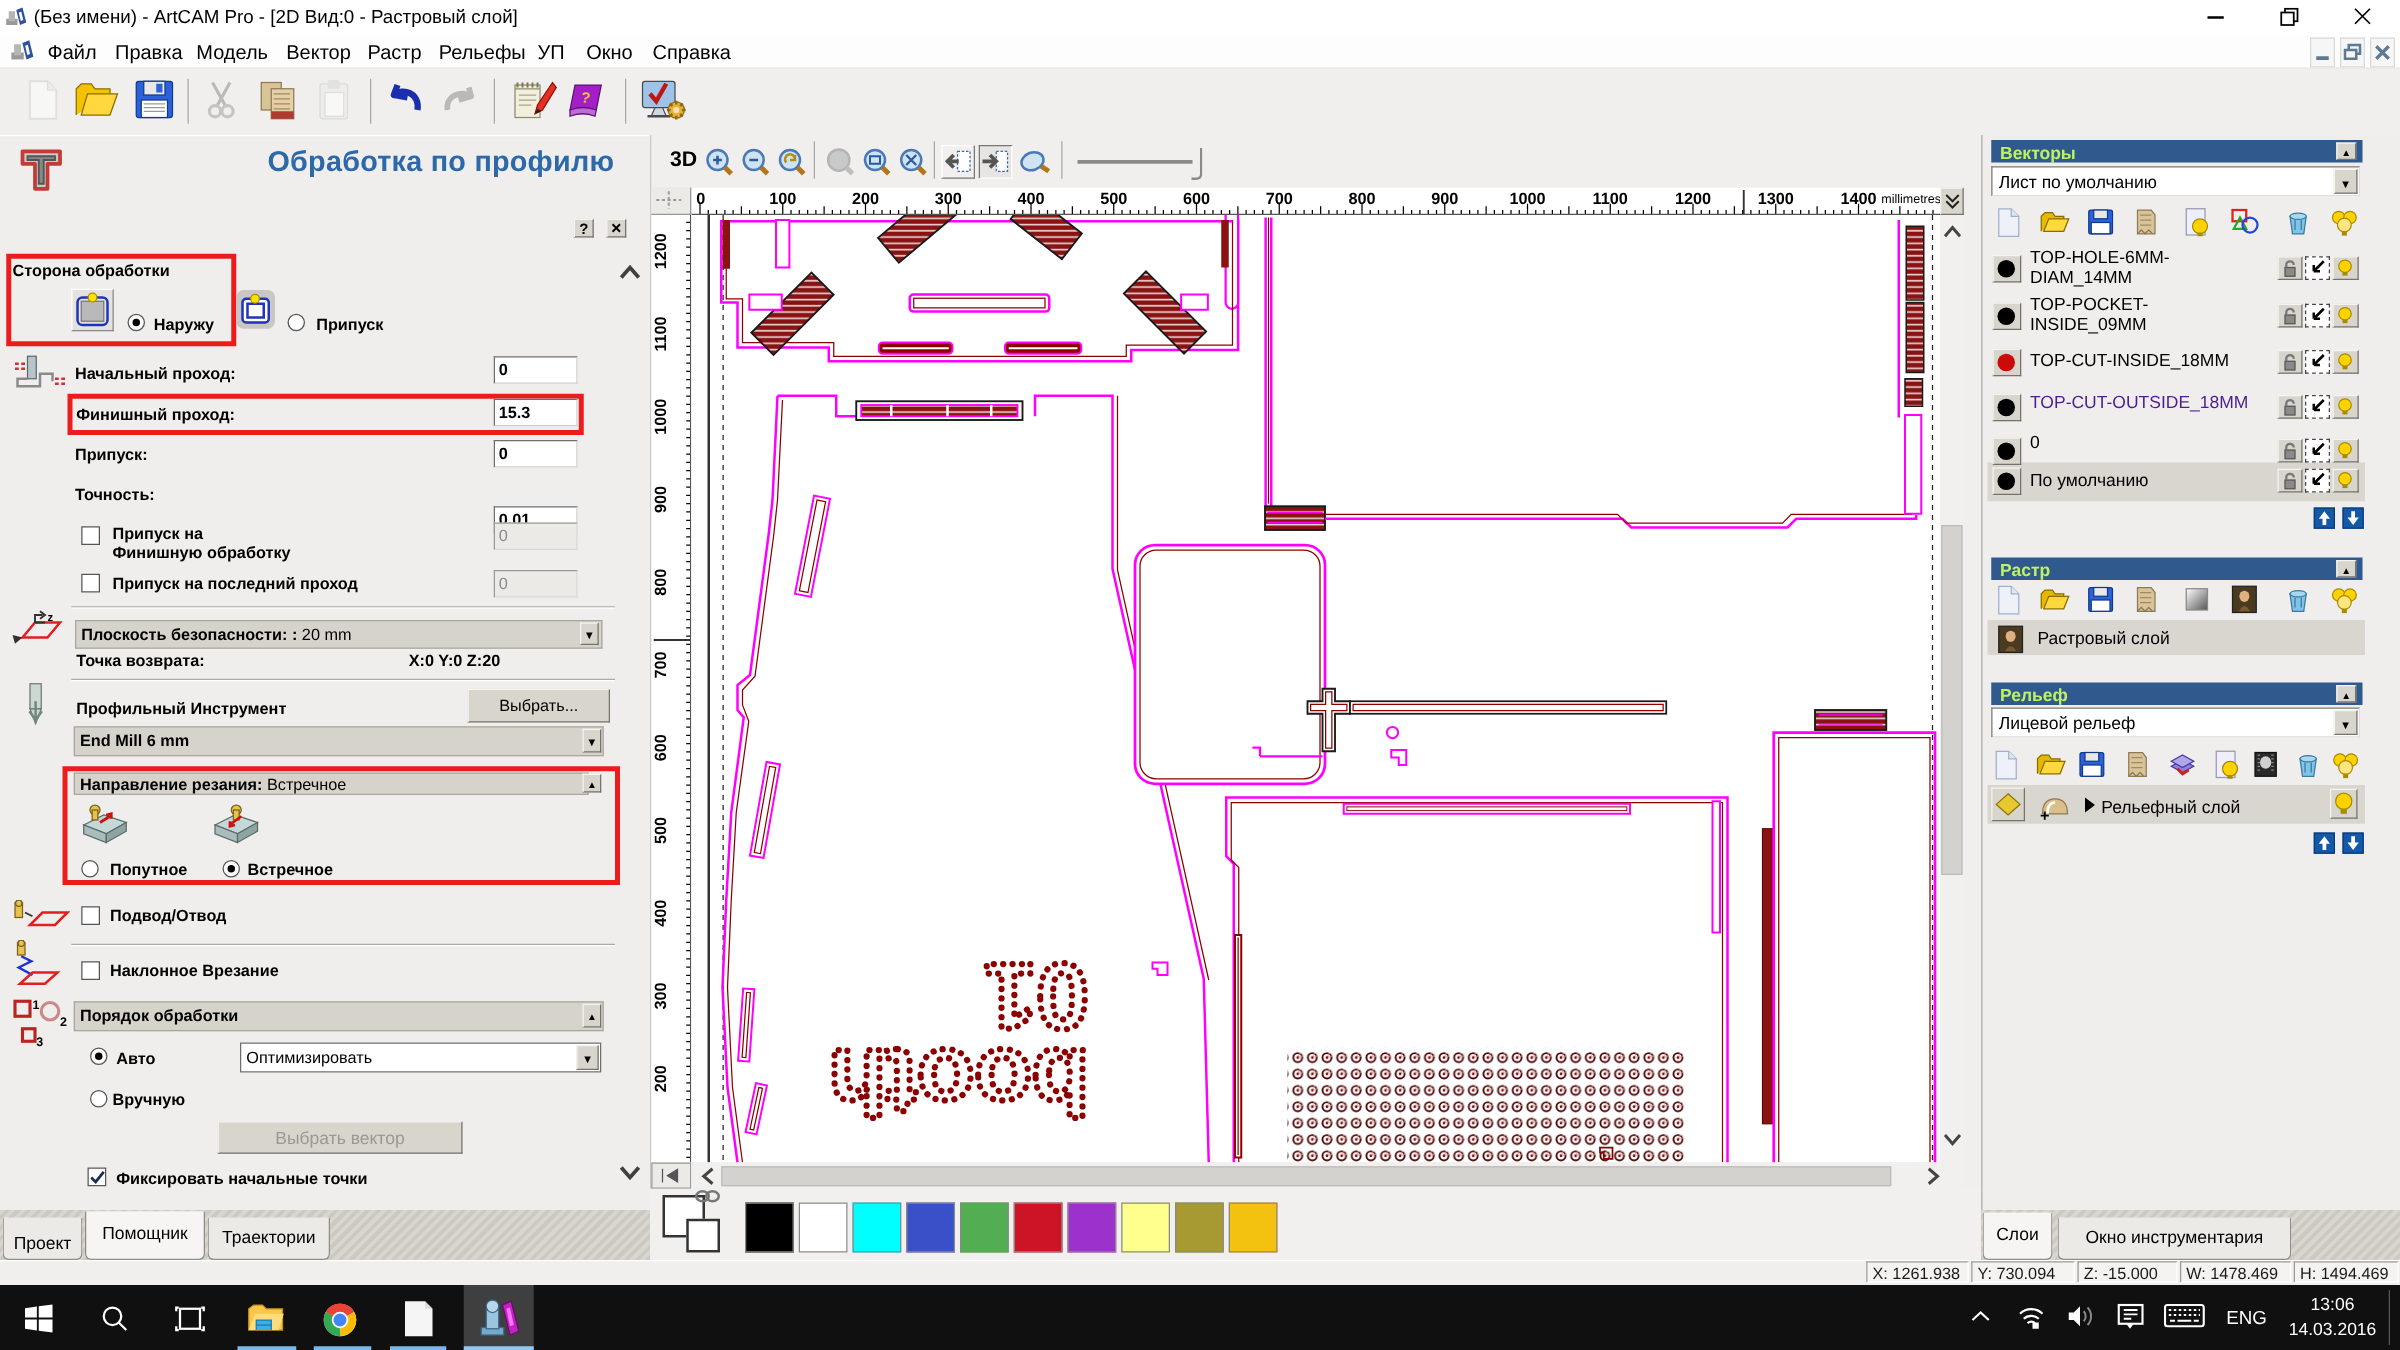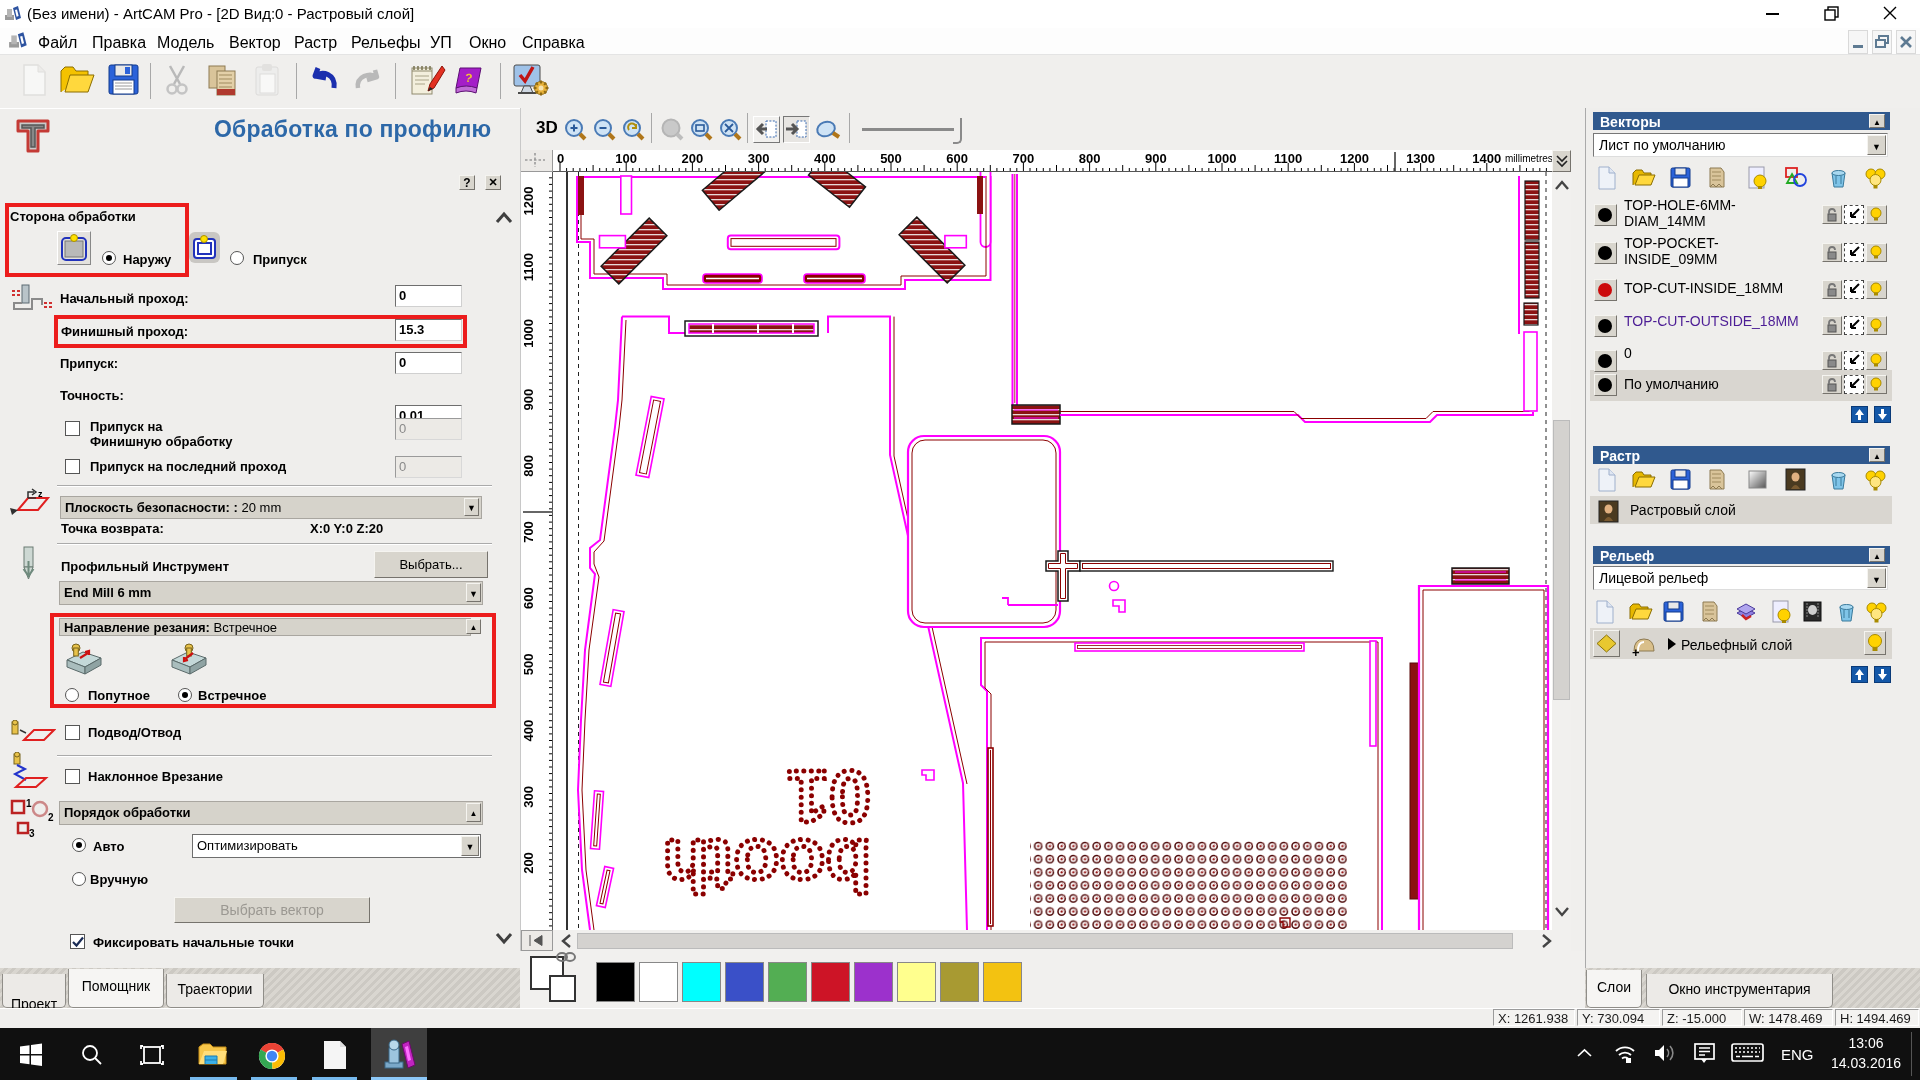--- a/index.html
+++ b/index.html
@@ -8,21 +8,21 @@
 #titlebar{left:0;top:0;width:1920px;height:28px;background:#fff;}
 #titletext{left:27px;top:5px;font-size:15px;color:#000}
 
 #menubar{left:0;top:28px;width:1920px;height:27px;background:#fdfdfd;border-bottom:1px solid #e4e4e4;font-size:14px;color:#111}
 .mi{position:absolute;top:34px}
 
 #toolbar{left:0;top:55px;width:1920px;height:53px;background:#f0efed;}
 .tsep{position:absolute;top:8px;width:1px;height:36px;background:#a8a8a8}
 
 #leftpanel{left:0;top:108px;width:520px;height:900px;background:#efeeec;border-top:1px solid #fff}
-.bluebar{position:absolute;background:#30598e;color:#ffffff;font-weight:bold;font-size:13px}
+.bluebar{position:absolute;background:#30598e;color:#bef264;font-weight:bold;font-size:13px}
 .sbtn{position:absolute;background:#d8d5cd;border:1px solid;border-color:#f5f4f0 #76736d #76736d #f5f4f0;color:#000;text-align:center}
 .lbl{position:absolute;font-size:13px;font-weight:bold;color:#000}
 .lblr{position:absolute;font-size:13px;color:#000}
 .inp{position:absolute;width:67px;height:22px;background:#fff;border:1px solid #6e6e6e;border-bottom-color:#d0d0d0;border-right-color:#d0d0d0;font-size:13px;font-weight:bold;padding:2px 0 0 3px}
 .inpd{position:absolute;width:67px;height:22px;background:#eceae6;border:1px solid #9a9a9a;border-bottom-color:#d8d8d8;border-right-color:#d8d8d8;font-size:13px;color:#8a8a8a;padding:2px 0 0 3px}
 .cb{position:absolute;width:15px;height:15px;background:#fff;border:1px solid #555}
 .radio{position:absolute;width:14px;height:14px;background:#fff;border:1px solid #555;border-radius:50%}
 .radio.sel::after{content:"";position:absolute;left:3px;top:3px;width:6px;height:6px;border-radius:50%;background:#000}
 .graybar{position:absolute;background:#d6d3cb;border:1px solid #a9a6a0;font-size:13px;color:#000;padding-top:3px}
 .redbox{position:absolute;border:4px solid #ec1c1c}
@@ -202,21 +202,21 @@
 <div class="sep" style="left:57px;top:485px;width:435px"></div>
 <svg class="abs" style="left:8px;top:488px" width="46" height="34">
       <path d="M10 22 L20 10 H40 L30 22 Z" fill="none" stroke="#e02020" stroke-width="2"></path>
       <path d="M20 10 l8 0 m-8 0 l0 -6 l6 0 m-2 -3 l4 3 l-4 3" fill="none" stroke="#303030" stroke-width="1.5"></path>
       <path d="M2 20 l8 2 l-6 5 z" fill="#303030"></path>
       <text x="30" y="9" font-size="9" font-weight="bold">z</text>
     </svg>
 <div class="graybar" style="left:60px;top:496px;width:422px;height:23px;padding-left:4px"><b>Плоскость безопасности: :</b> 20 mm</div>
 <div class="sbtn" style="left:464px;top:498px;width:15px;height:18px;font-size:9px;padding-top:4px">▼</div>
 <div class="lbl" style="left:61px;top:521px">Точка возврата:</div>
-<div class="lblr" style="left:310px;top:521px;font-weight:bold">X:0 Y:0 Z:20</div>
+<div class="lblr" style="left:327px;top:521px;font-weight:bold">X:0 Y:0 Z:20</div>
 <div class="sep" style="left:57px;top:543px;width:435px"></div>
 <svg class="abs" style="left:12px;top:545px" width="36" height="40">
       <rect x="12" y="2" width="9" height="20" fill="#cdd8d3" stroke="#6a7a72"></rect>
       <path d="M12 22 h9 l-4.5 12 z" fill="#cdd8d3" stroke="#6a7a72"></path>
       <path d="M16.5 16 v14 m-5 -6 l5 7 l5 -7" fill="none" stroke="#6f8a7d" stroke-width="2"></path>
     </svg>
 <div class="lbl" style="left:61px;top:559px">Профильный Инструмент</div>
 <div class="sbtn" style="left:374px;top:551px;width:114px;height:27px;font-size:13px;padding-top:5px">Выбрать...</div>
 <div class="graybar" style="left:59px;top:581px;width:424px;height:24px;padding-left:4px;font-weight:bold">End Mill 6 mm</div>
 <div class="sbtn" style="left:466px;top:583px;width:15px;height:19px;font-size:9px;padding-top:5px">▼</div>
@@ -275,21 +275,21 @@
 <div class="abs" style="left:192px;top:834px;width:289px;height:24px;background:#fff;border:1px solid #6e6e6e;font-size:13px;padding:3px 0 0 4px">Оптимизировать</div>
 <div class="sbtn" style="left:461px;top:836px;width:18px;height:20px;font-size:9px;padding-top:5px">▼</div>
 <div class="radio" style="left:72px;top:872px"></div>
 <div class="lbl" style="left:90px;top:872px">Вручную</div>
 <div class="sbtn" style="left:174px;top:897px;width:196px;height:26px;color:#9b9892;font-size:14px;padding-top:4px">Выбрать вектор</div>
 <div class="cb" style="left:70px;top:934px"><svg width="14" height="14">
         <path d="M2 7 L5.5 10.5 L12 2.5" fill="none" stroke="#1a2c56" stroke-width="2.2"></path>
       </svg></div>
 <div class="lbl" style="left:93px;top:935px">Фиксировать начальные точки</div>
 <div class="abs" style="left:0px;top:968px;width:520px;height:40px;background:repeating-linear-gradient(135deg,#d9d6d0 0 3px,#ccc9c3 3px 6px)"></div>
-<div class="tab" style="left:2px;top:974px;width:64px;height:34px;padding-top:22px">Проект</div>
+<div class="tab" style="left:2px;top:974px;width:64px;height:34px;padding-top:12px">Проект</div>
 <div class="tab active" style="left:68px;top:969px;width:96px;height:39px;padding-top:9px">Помощник</div>
 <div class="tab" style="left:166px;top:974px;width:98px;height:34px;padding-top:7px">Траектории</div>
 <div class="abs" id="cz"></div>
 <svg class="abs" style="left:553px;top:150px" width="999" height="22">
 <rect width="999" height="22" fill="#fff"></rect>
 <g stroke="#000">
         <path d="M7.0 13 V22"></path>
         <path d="M13.6 18 V22"></path>
         <path d="M20.2 18 V22"></path>
         <path d="M26.9 18 V22"></path>

